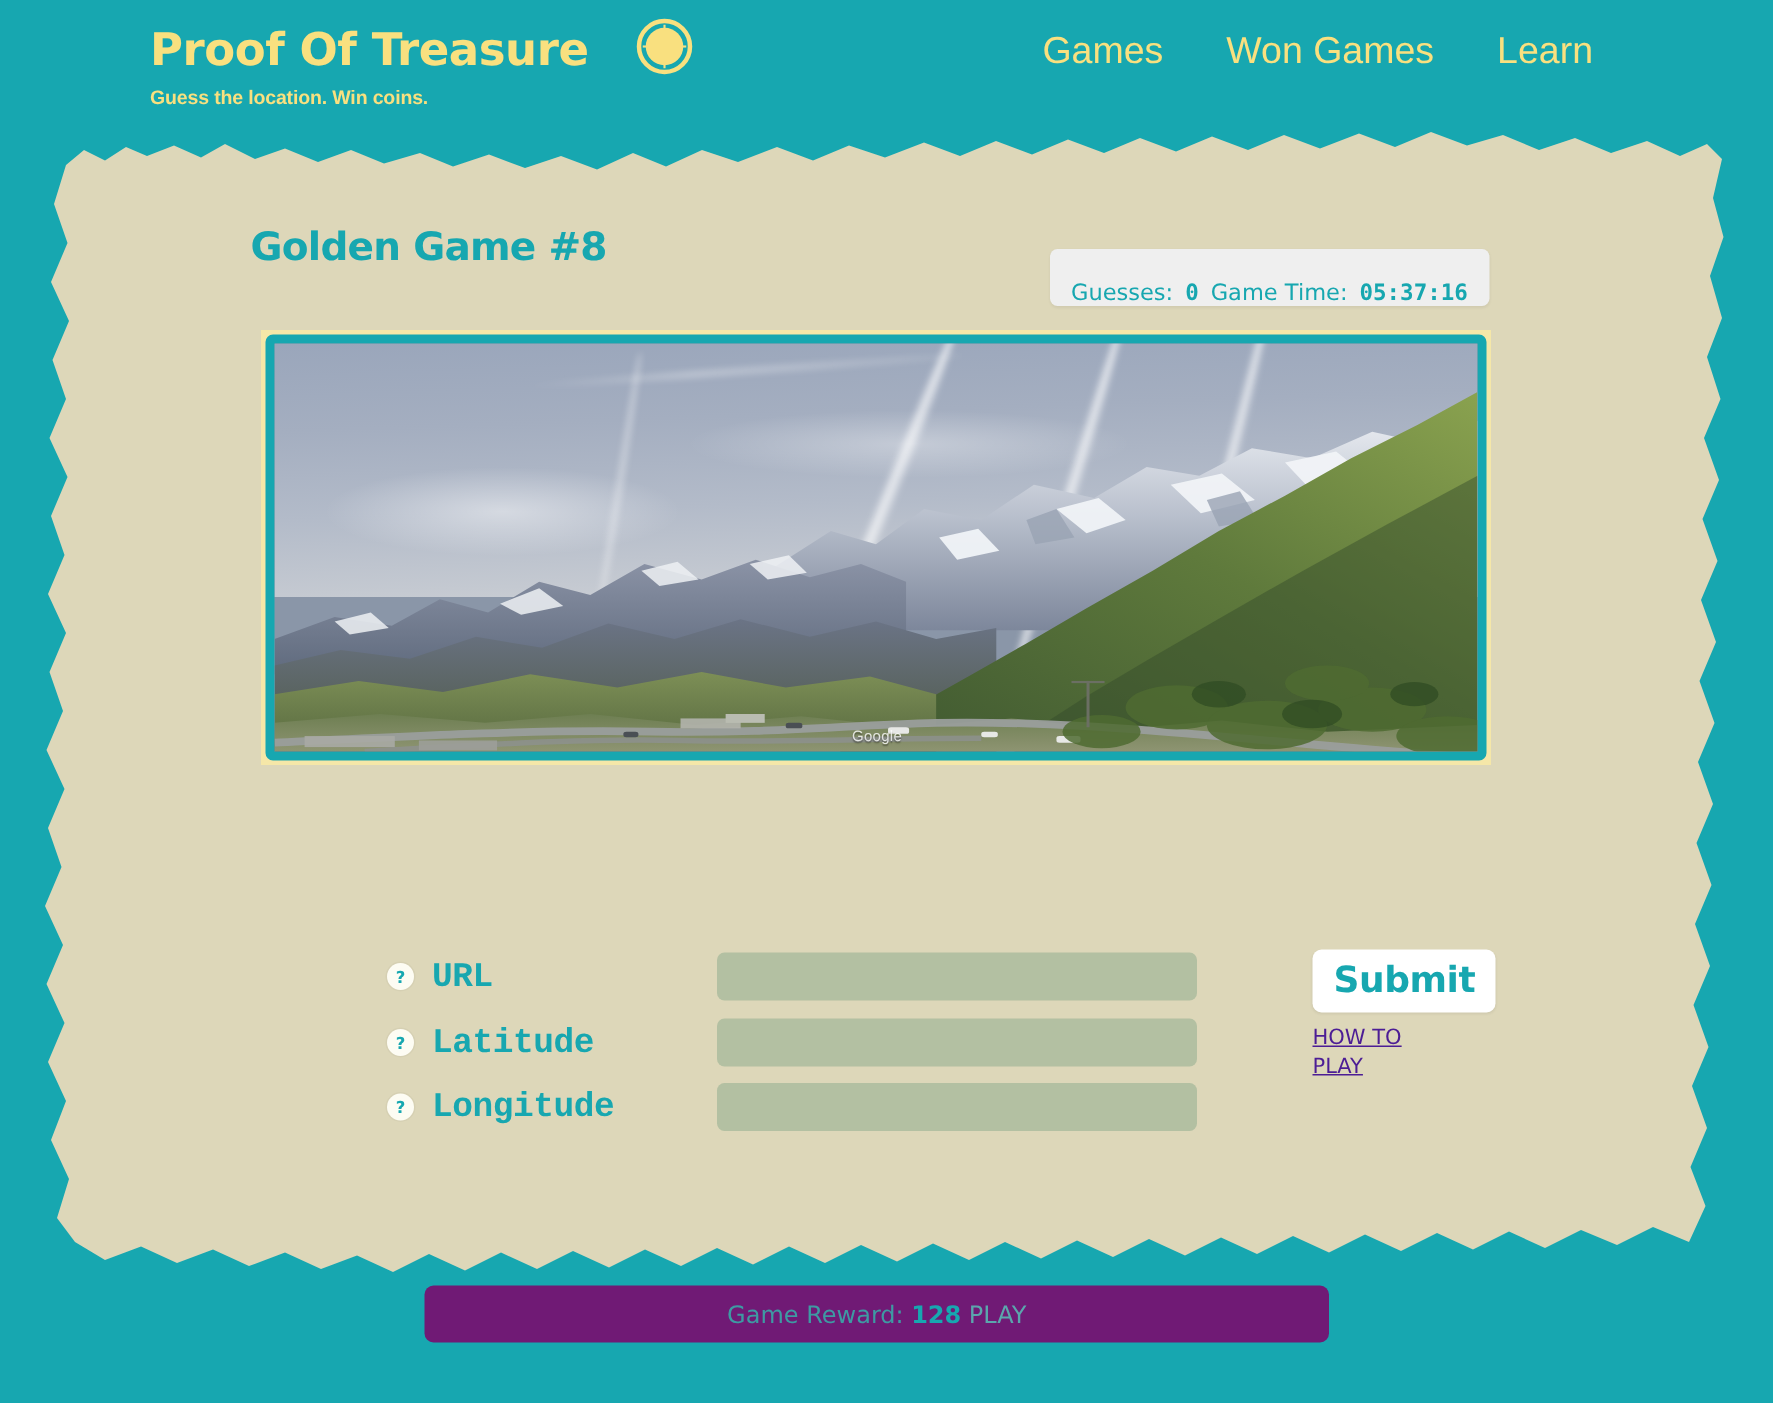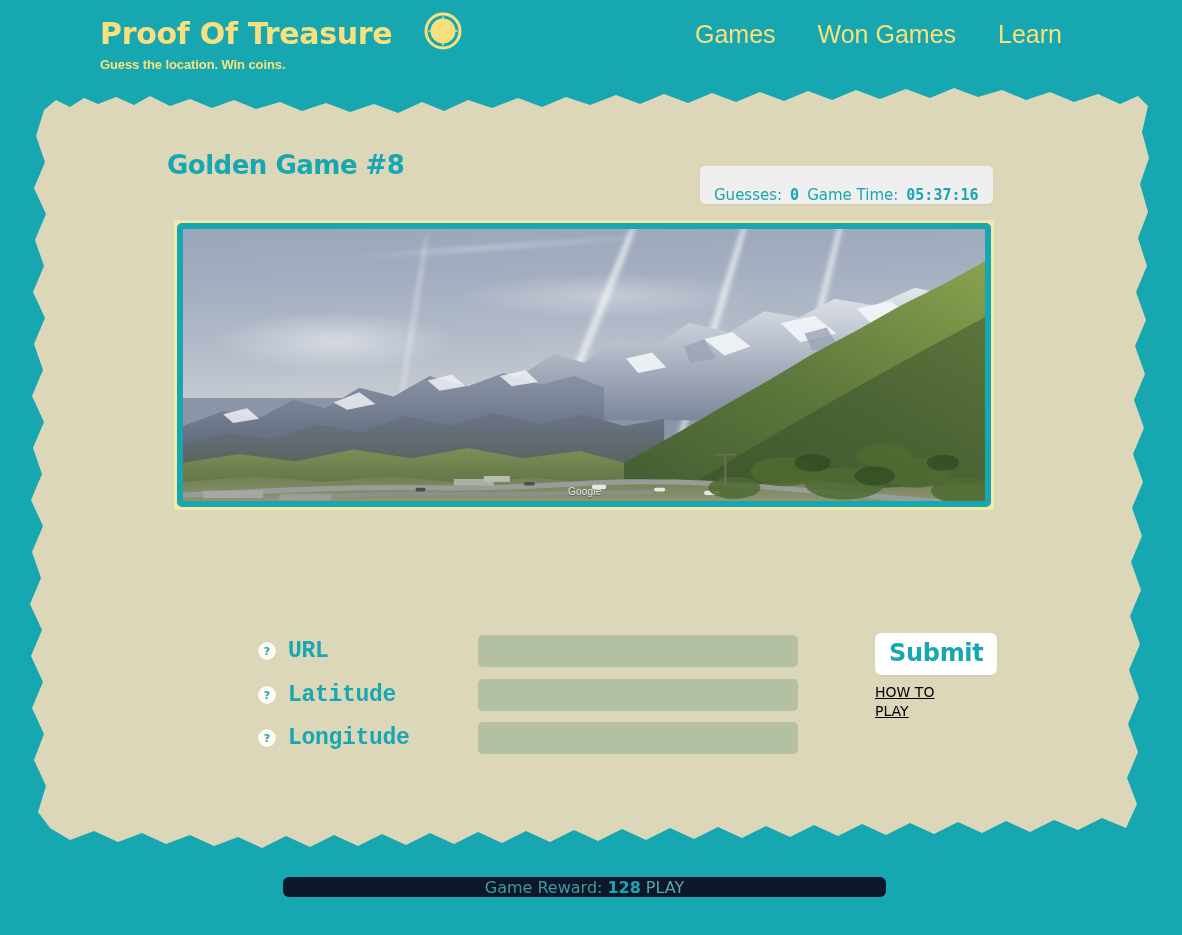--- a/index.html
+++ b/index.html
@@ -244,34 +244,34 @@
     padding: 6px 14px 8px;
     cursor: pointer;
     letter-spacing: -0.3px;
     box-shadow: 0 1px 2px rgba(0,0,0,0.07);
   }
   .howto-link {
     display: block;
     margin-top: 8px;
     width: 66px;
     font-size: 14px;
-    color: #000000;
+    color: #4c1d95;
     text-decoration: underline;
     line-height: 1.35;
     cursor: pointer;
     font-family: "DejaVu Sans", sans-serif;
   }
 
   
   .reward-bar {
     position: absolute;
-    left: 283px; top: 877px;
+    left: 283px; top: 857px;
     width: 603px;
-    height: 20px;
-    background: #0f172a;
+    height: 38px;
+    background: #701a75;
     border-radius: 6px;
     display: flex;
     align-items: center;
     justify-content: center;
     gap: 5px;
     z-index: 6;
   }
   .reward-label {
     font-size: 16px;
     color: #3e9aa3;

